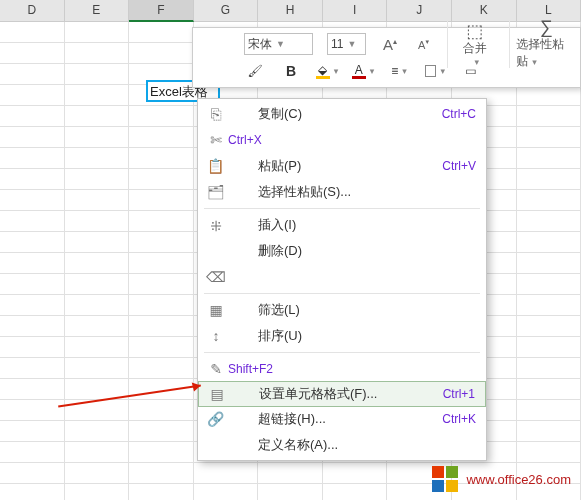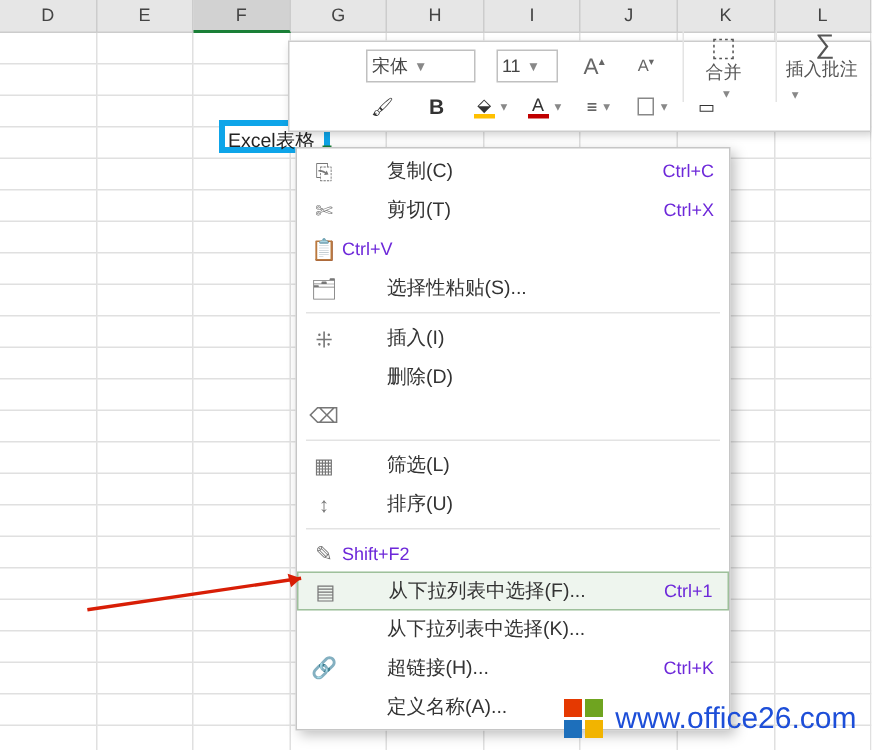--- a/index.html
+++ b/index.html
@@ -45,21 +45,21 @@
     border-right: 1px solid #e0e0e0;
     border-bottom: 1px solid #e0e0e0;
   }
   
   .active-cell {
     position: absolute;
     top: 80px;
     left: 146px;
     width: 74px;
     height: 22px;
-    border: 4px solid #0ea5e9;
+    border: 2px solid #0ea5e9;
     background: #fff;
     padding: 1px 2px;
     font-size: 13px;
     color: #222;
     white-space: nowrap;
   }
   .active-cell .hand {
     position: absolute;
     bottom: -5px;
     right: -5px;
@@ -188,21 +188,21 @@
   }
   .wm-logo {
     width: 30px;
     height: 30px;
     margin-right: 6px;
     display:flex;align-items:center;justify-content:center;
     position:relative;
   }
   .wm-logo .sq { width:12px;height:12px;position:absolute; }
   .wm-text-main { color:#333; }
-  .wm-text-sub { font-size: 20px; color: #1d4ed8; font-weight: normal; display:block; line-height:1;}
+  .wm-text-sub { font-size: 13px; color: #b91c1c; font-weight: normal; display:block; line-height:1;}
 </style>
 </head>
 <body>
 
 <div class="col-headers">
   <div class="col-header">D</div>
   <div class="col-header">E</div>
   <div class="col-header active">F</div>
   <div class="col-header">G</div>
   <div class="col-header">H</div>
@@ -492,21 +492,21 @@
     <div class="tb-btn">
       <span class="a-small">A<sup style="font-size:7px">▾</sup></span>
     </div>
     <div class="tb-big">
       <span class="ico">⬚</span>
       <span>合并</span>
         <span class="tb-dd" style="display:inline">▾</span>
     </div>
     <div class="tb-big">
       <span class="ico">∑</span>
-      <span><span>插入批注</span><span class="tb-dd">▾</span></span>
+      <span><span>选择性粘贴</span><span class="tb-dd">▾</span></span>
     </div>
   </div>
   <div class="tb-row">
     <div class="tb-btn">
         <span>🖌</span>
       </div>
     <div class="tb-btn">
         <span class="b">B</span>
       </div>
     <div class="tb-btn">
@@ -538,25 +538,25 @@
 </div>
 
 <div class="ctx" id="ctx-menu">
     <div class="ctx-item">
       <span class="ctx-icon">⎘</span>
       <span class="ctx-label">复制(C)</span>
       <span class="ctx-shortcut">Ctrl+C</span>
     </div>
     <div class="ctx-item">
       <span class="ctx-icon">✄</span>
-      <span class="ctx-label">剪切(T)</span>
       <span class="ctx-shortcut">Ctrl+X</span>
     </div>
     <div class="ctx-item">
       <span class="ctx-icon">📋</span>
+      <span class="ctx-label">粘贴(P)</span>
       <span class="ctx-shortcut">Ctrl+V</span>
     </div>
     <div class="ctx-item">
       <span class="ctx-icon">🗂</span>
       <span class="ctx-label">选择性粘贴(S)...</span>
       <span class="ctx-shortcut"></span>
     </div>
     <div class="ctx-sep"></div>
     <div class="ctx-item">
       <span class="ctx-icon">⁜</span>
@@ -583,27 +583,22 @@
       <span class="ctx-label">排序(U)</span>
       <span class="ctx-shortcut"></span>
     </div>
     <div class="ctx-sep"></div>
     <div class="ctx-item">
       <span class="ctx-icon">✎</span>
       <span class="ctx-shortcut">Shift+F2</span>
     </div>
     <div class="ctx-item highlight">
       <span class="ctx-icon">▤</span>
-      <span class="ctx-label">从下拉列表中选择(F)...</span>
+      <span class="ctx-label">设置单元格格式(F)...</span>
       <span class="ctx-shortcut">Ctrl+1</span>
-    </div>
-    <div class="ctx-item">
-      <span class="ctx-icon"></span>
-      <span class="ctx-label">从下拉列表中选择(K)...</span>
-      <span class="ctx-shortcut"></span>
     </div>
     <div class="ctx-item">
       <span class="ctx-icon">🔗</span>
       <span class="ctx-label">超链接(H)...</span>
       <span class="ctx-shortcut">Ctrl+K</span>
     </div>
     <div class="ctx-item">
       <span class="ctx-icon"></span>
       <span class="ctx-label">定义名称(A)...</span>
       <span class="ctx-shortcut"></span>

